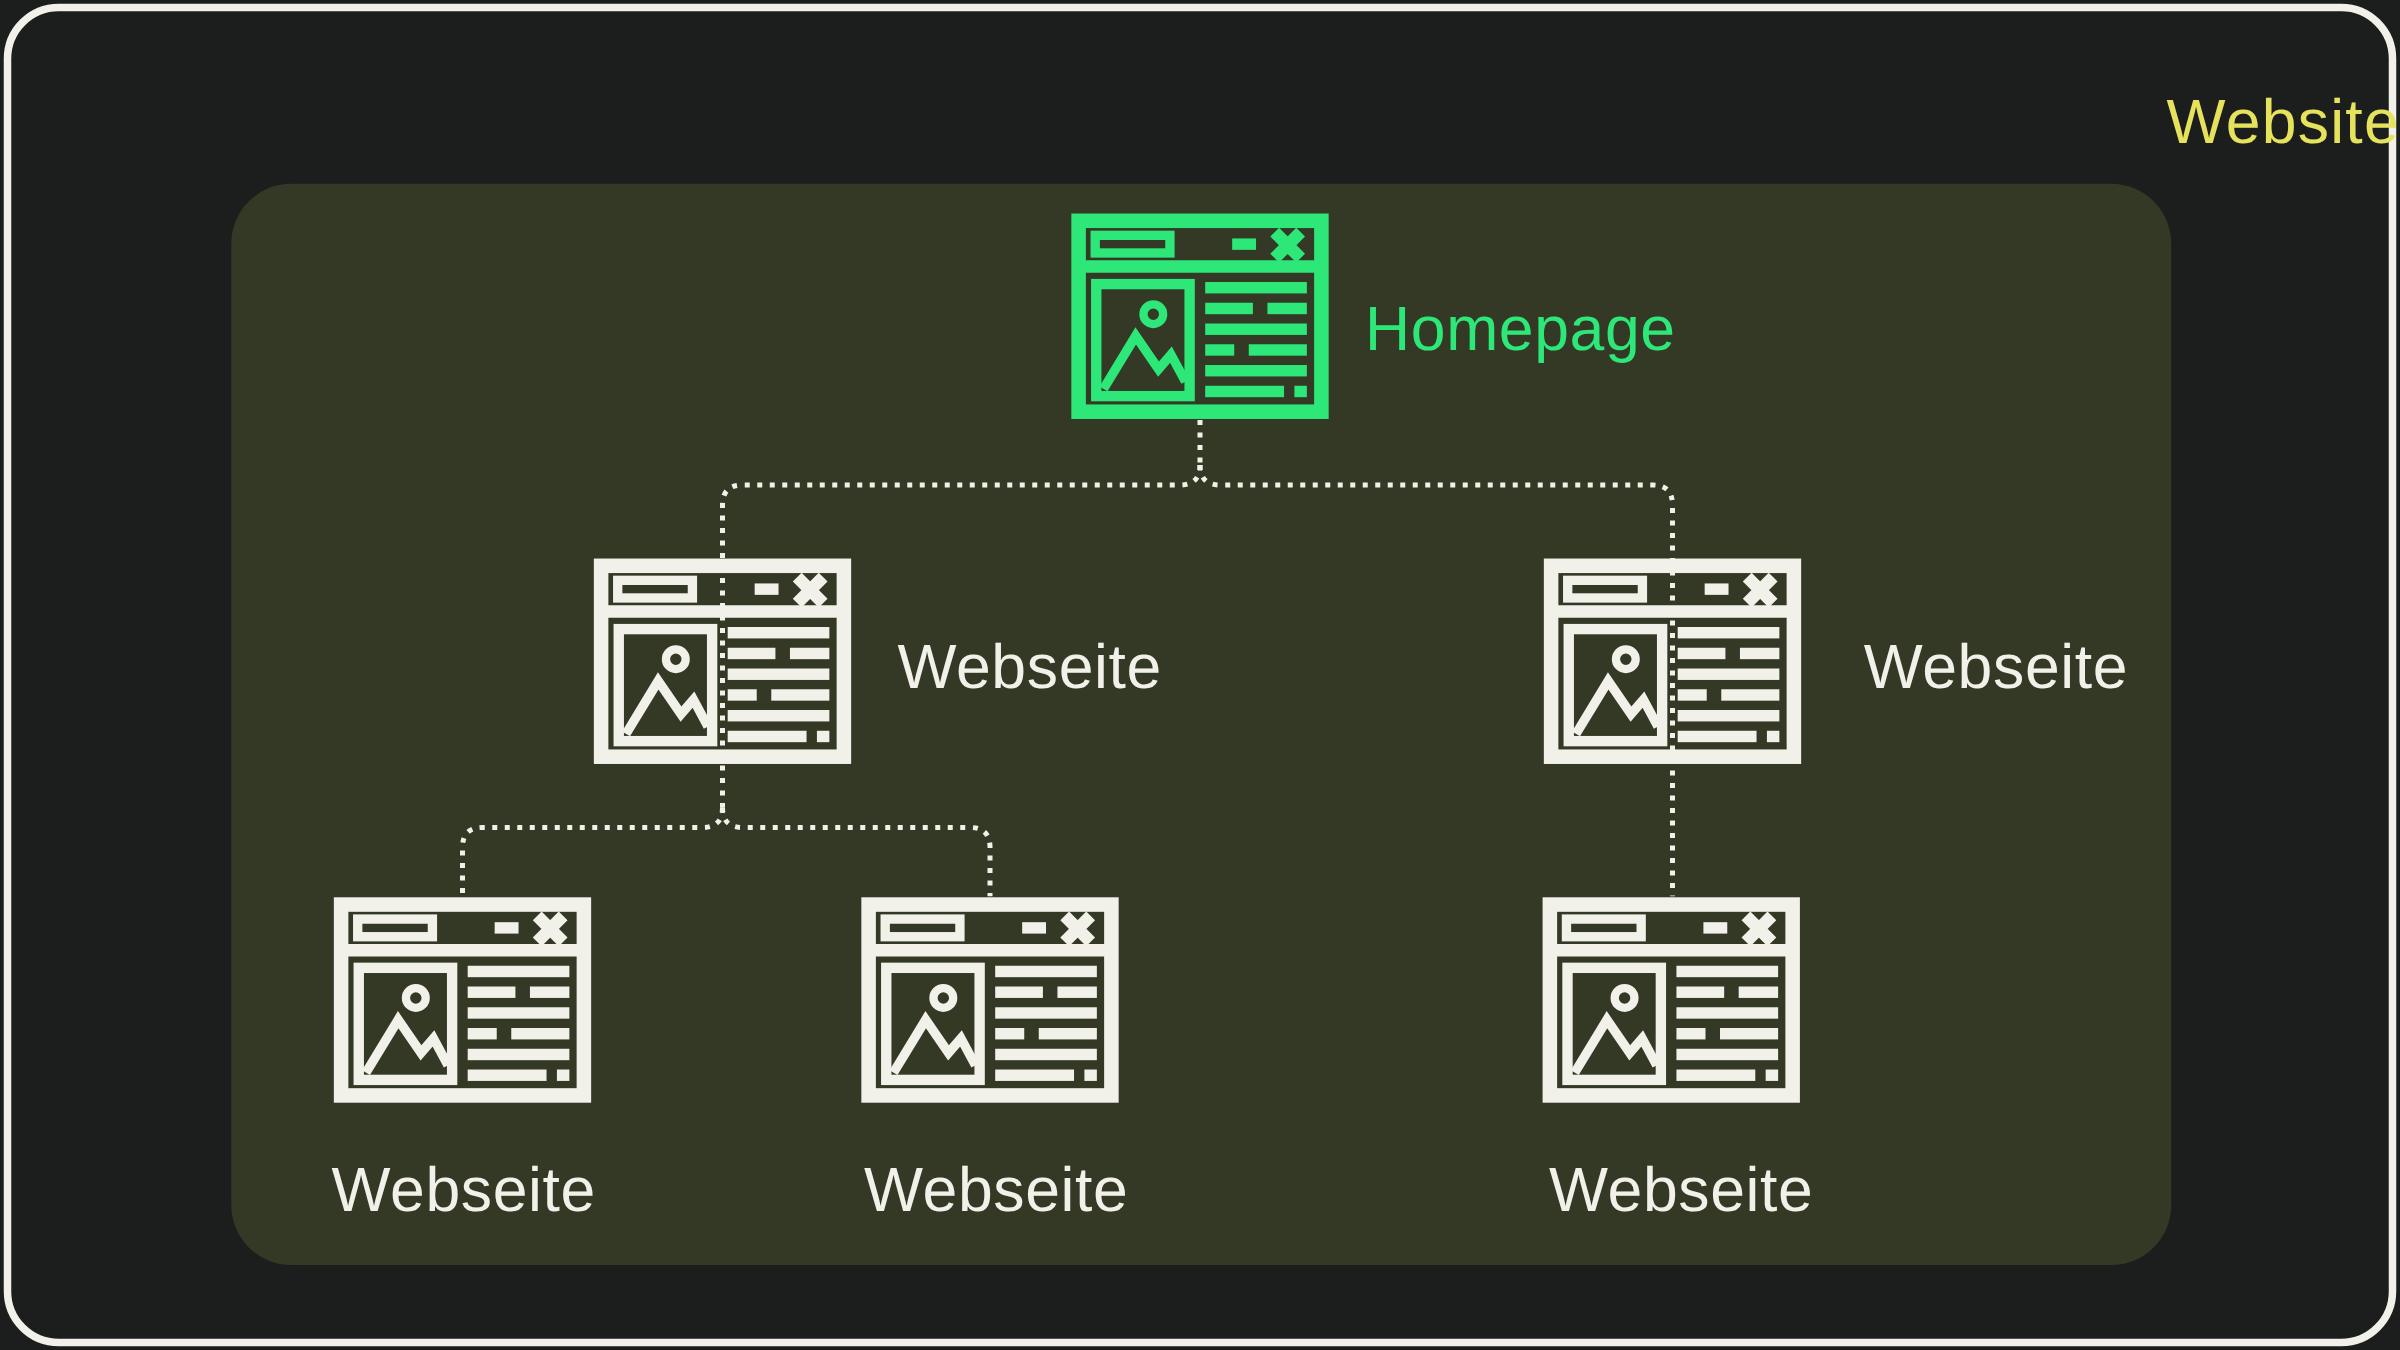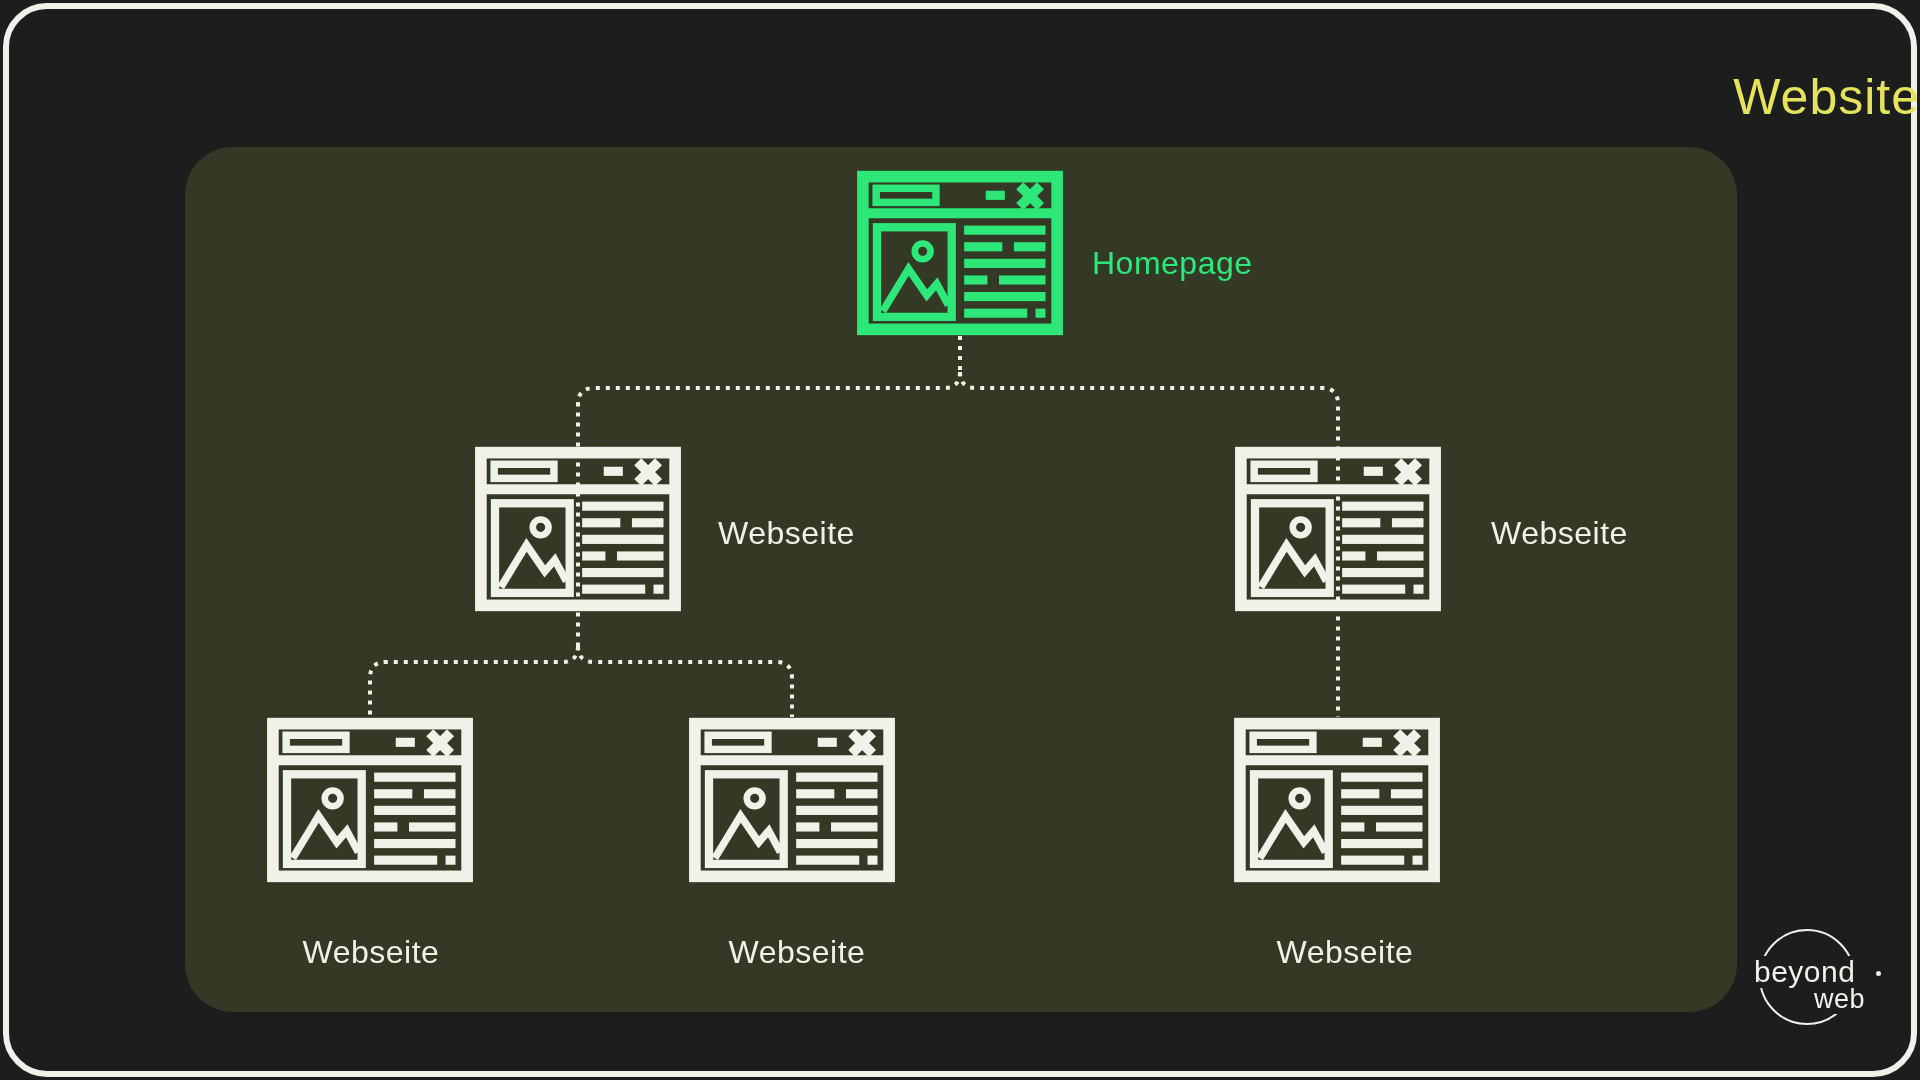--- a/index.html
+++ b/index.html
@@ -30,21 +30,21 @@
   .connectors path{
     fill:none;stroke:var(--fg,#f1f1ea);stroke-width:4;
     stroke-dasharray:4 6;
   }
   
   .node{position:absolute;}
   .browser-svg{display:block;width:208px;height:166px;}
   .node.green{color:var(--green,#2de879);}
   .node.white{color:var(--fg,#f1f1ea);}
   .node-label{
-    position:absolute;white-space:nowrap;font-size:32px;line-height:52px;
+    position:absolute;white-space:nowrap;font-size:50px;line-height:52px;
     letter-spacing:0.5px;color:var(--fg,#f1f1ea);
   }
   .node-label.green{color:var(--green,#2de879);}
   .node-label.centered{transform:translateX(-50%);}
   
   .logo{position:absolute;left:1735px;top:905px;width:185px;height:140px;}
   .logo-circle{
     position:absolute;left:24px;top:24px;width:92px;height:92px;
     border:2.5px solid var(--fg,#f1f1ea);border-radius:50%;
   }
@@ -139,20 +139,14 @@
   </div>
   <div class="node-label centered" style="left:797px;top:926px;">Webseite</div>
 
   <div class="node white" style="left:1233px;top:717px;">
     <svg class="browser-svg">
         <use href="#browser-icon"></use>
       </svg>
   </div>
   <div class="node-label centered" style="left:1345px;top:926px;">Webseite</div>
 
-  <div class="logo">
-    <div class="logo-circle"></div>
-    <div class="logo-line1">beyond</div>
-    <div class="logo-dot"></div>
-    <div class="logo-line2">web</div>
-  </div>
 
 </div>
 
 </body></html>

